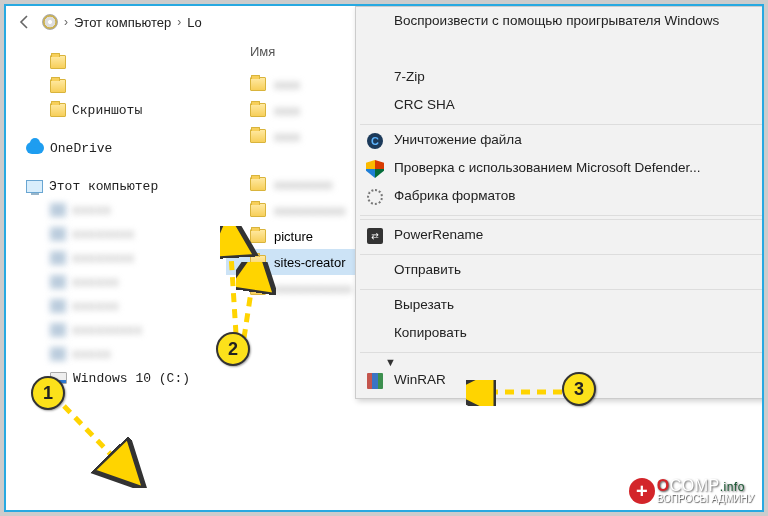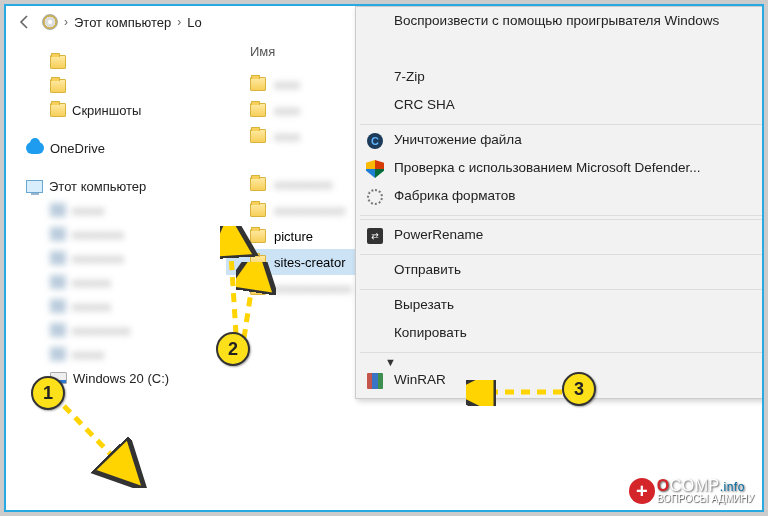--- a/index.html
+++ b/index.html
@@ -49,20 +49,21 @@
     border: 1px solid #aaa;
   }
   
   .sidebar {
     position: absolute;
     left: 0; top: 32px; bottom: 16px;
     width: 220px;
     background: #fff;
     border-right: 1px solid #eee;
     padding-top: 12px;
+    font-family: Liberation Mono, monospace;
   }
   .tree-item {
     display: flex; align-items: center;
     gap: 6px;
     padding: 2px 8px;
     height: 24px;
     margin-left: 12px;
     font-size: 13px;
     color: #222;
   }
@@ -178,21 +179,21 @@
   }
   .wm-plus {
     width:26px;height:26px;border-radius:50%;
     background:#d3252a;color:#fff;font-weight:bold;font-size:20px;
     display:flex;align-items:center;justify-content:center;
     box-shadow:0 0 0 2px #fff;
   }
   .wm-text { display:flex;flex-direction:column;line-height:1; }
   .wm-text .l1 { font-size:16px; color:#fff; text-shadow:1px 1px 2px #555; letter-spacing:.5px;}
   .wm-text .l1 b { color:#d3252a; }
-  .wm-text .l1 .info { color:#0369a1; font-size:12px;}
+  .wm-text .l1 .info { color:#14532d; font-size:12px;}
   .wm-text .l2 { font-size:10px; color:#fff; text-shadow:1px 1px 1px #555; text-transform:uppercase;}
 </style>
 </head>
 <body>
 
 <div class="window">
 
   <div class="addrbar">
     <span class="nav-back">
       <svg width="18" height="18" viewBox="0 0 18 18">
@@ -260,21 +261,21 @@
         <span class="blur" style="width:16px;height:14px;background:#bcd;"></span>
         <span class="blur">xxxxxxxxx</span>
       </div>
     <div class="tree-item level2">
         <span class="blur" style="width:16px;height:14px;background:#bcd;"></span>
         <span class="blur">xxxxx</span>
       </div>
 
     <div class="tree-item level2">
         <span class="drive-icon"></span>
-        <span>Windows 20 (C:)</span>
+        <span>Windows 10 (C:)</span>
       </div>
   </div>
 
   <div class="filepane">
     <div class="colheader">Имя</div>
     <div style="height:6px"></div>
     <div class="file-row">
         <span class="folder-icon"></span>
         <span class="blur">xxxx</span>
       </div>

